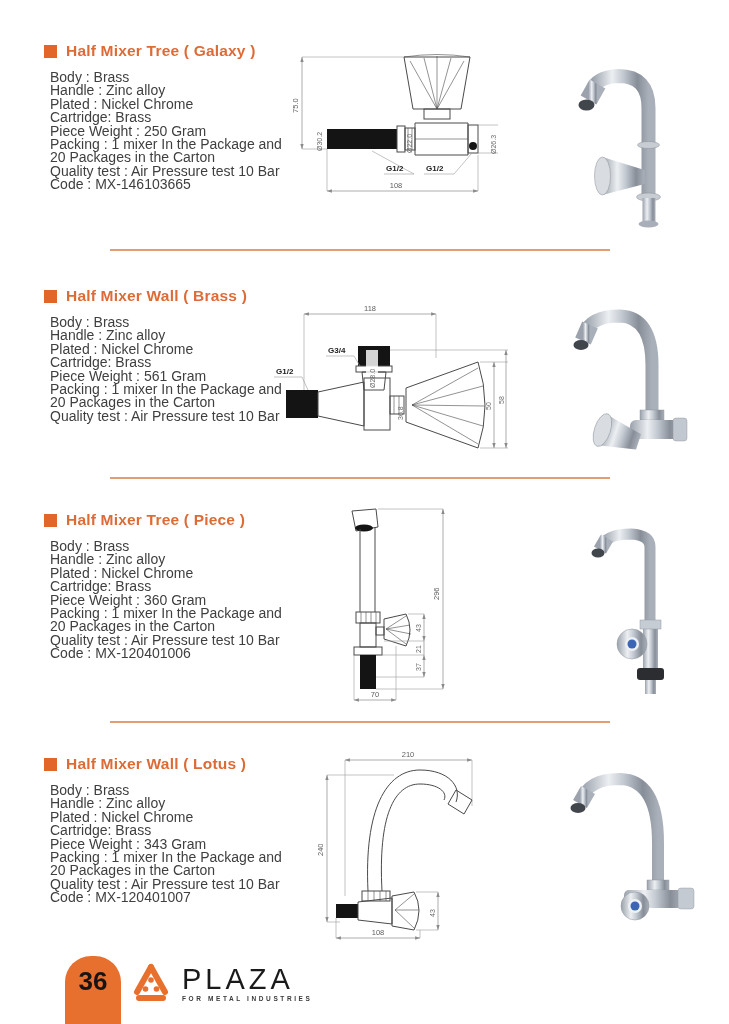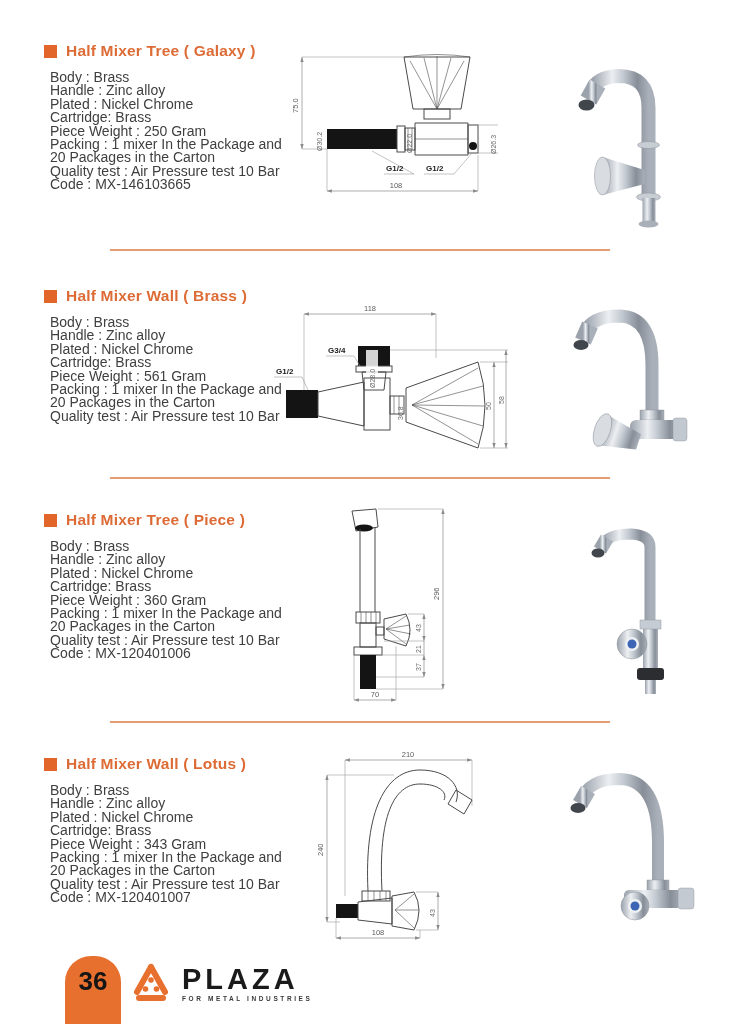--- a/index.html
+++ b/index.html
@@ -22,21 +22,21 @@
   .thin{stroke:#4a4a4a;fill:none;stroke-width:0.6;}
   .ext{stroke:#9a9a9a;fill:none;stroke-width:0.6;}
   .dimline{stroke:#8a8a8a;fill:none;stroke-width:0.7;}
   .blackpart{fill:#141414;stroke:none;}
   .footer-page{position:absolute;left:57px;top:956px;width:56px;height:68px;
                background:#e8702e;border-radius:26px 26px 0 0;
                display:flex;justify-content:center;margin-left:8px;}
   .footer-page span{color:#151515;font-size:26px;font-weight:bold;margin-top:10px;}
   .logo{position:absolute;left:128px;top:960px;display:flex;align-items:center;}
   .logo-text{margin-left:8px;display:flex;flex-direction:column;}
-  .brand{color:#1a1a1a;font-size:29px;font-weight:700;letter-spacing:4px;line-height:28px;}
+  .brand{color:#1a1a1a;font-size:29px;font-weight:400;letter-spacing:4px;line-height:28px;}
   .tagline{color:#3a3a3a;font-size:6.5px;font-weight:bold;letter-spacing:2.6px;margin-top:2px;}
 </style>
 </head>
 <body>
 
 <div class="section" style="top:38px;">
   <div class="sec-header">
     <div class="bullet"></div>
     <div class="sec-title">Half Mixer Tree ( Galaxy )</div>
   </div>

